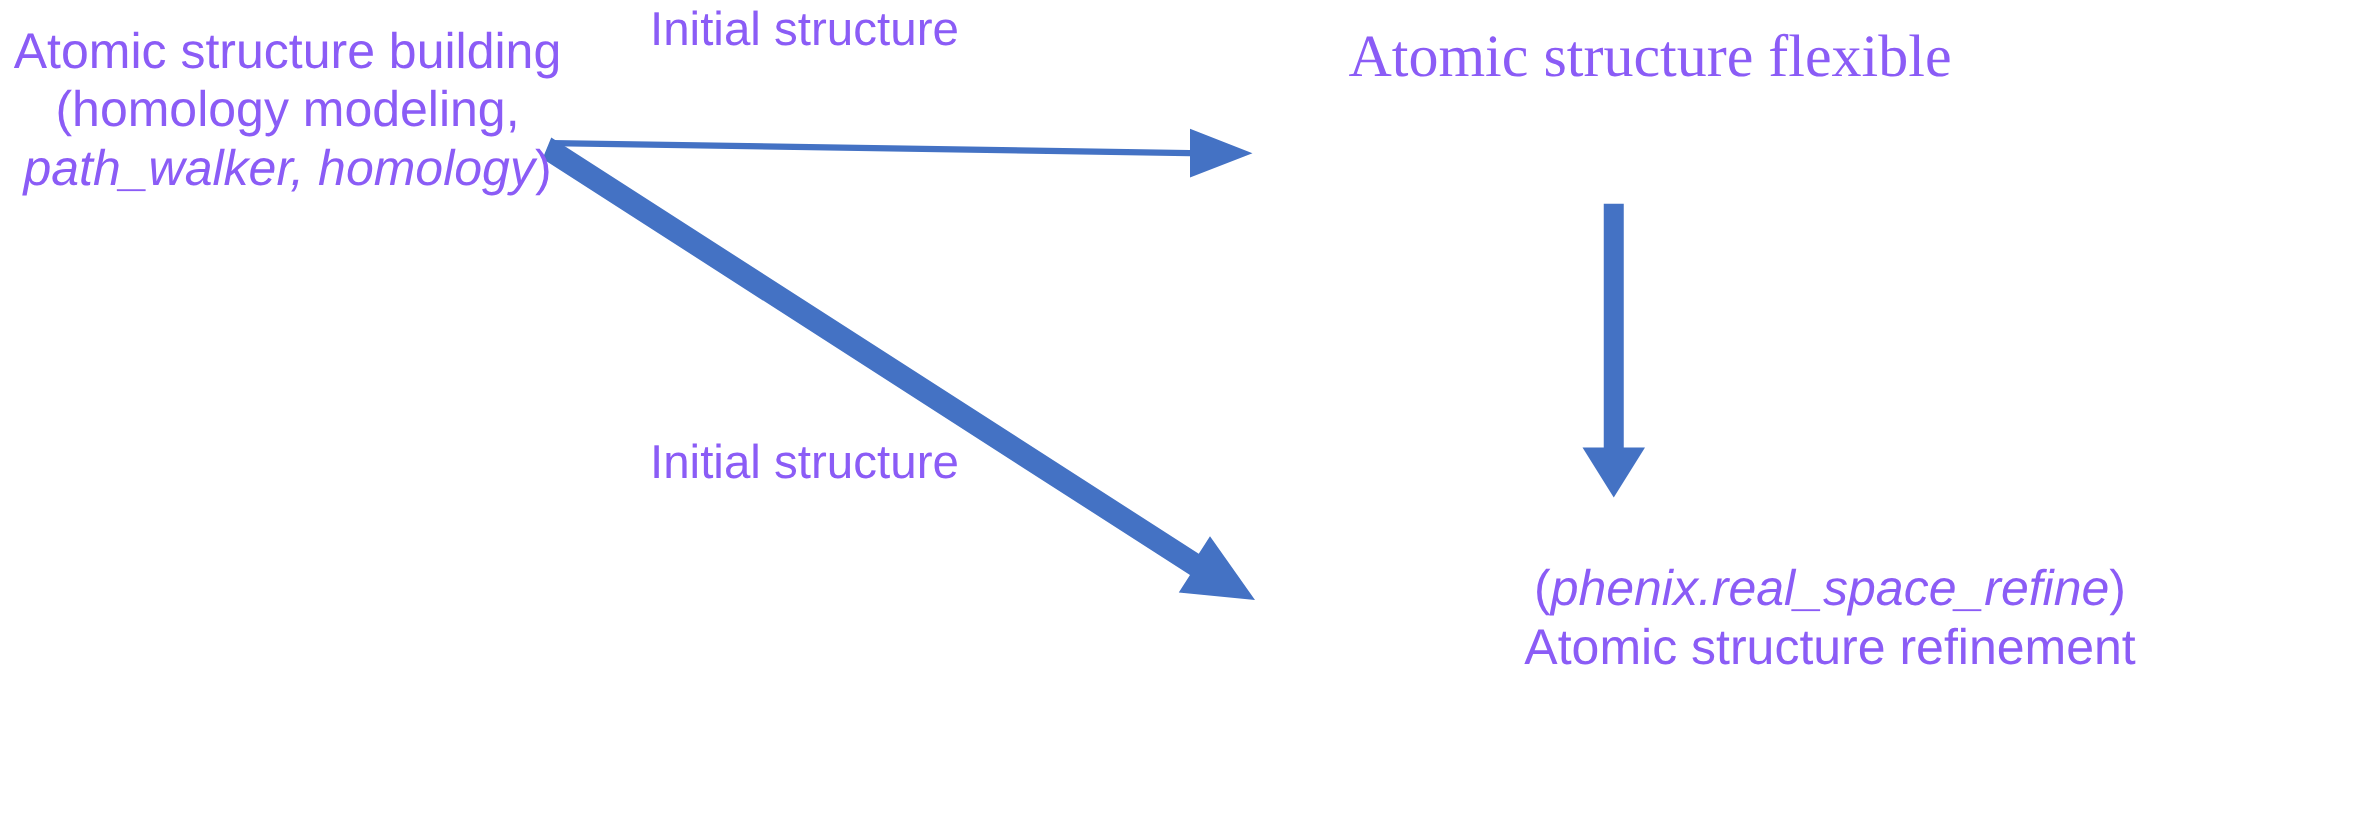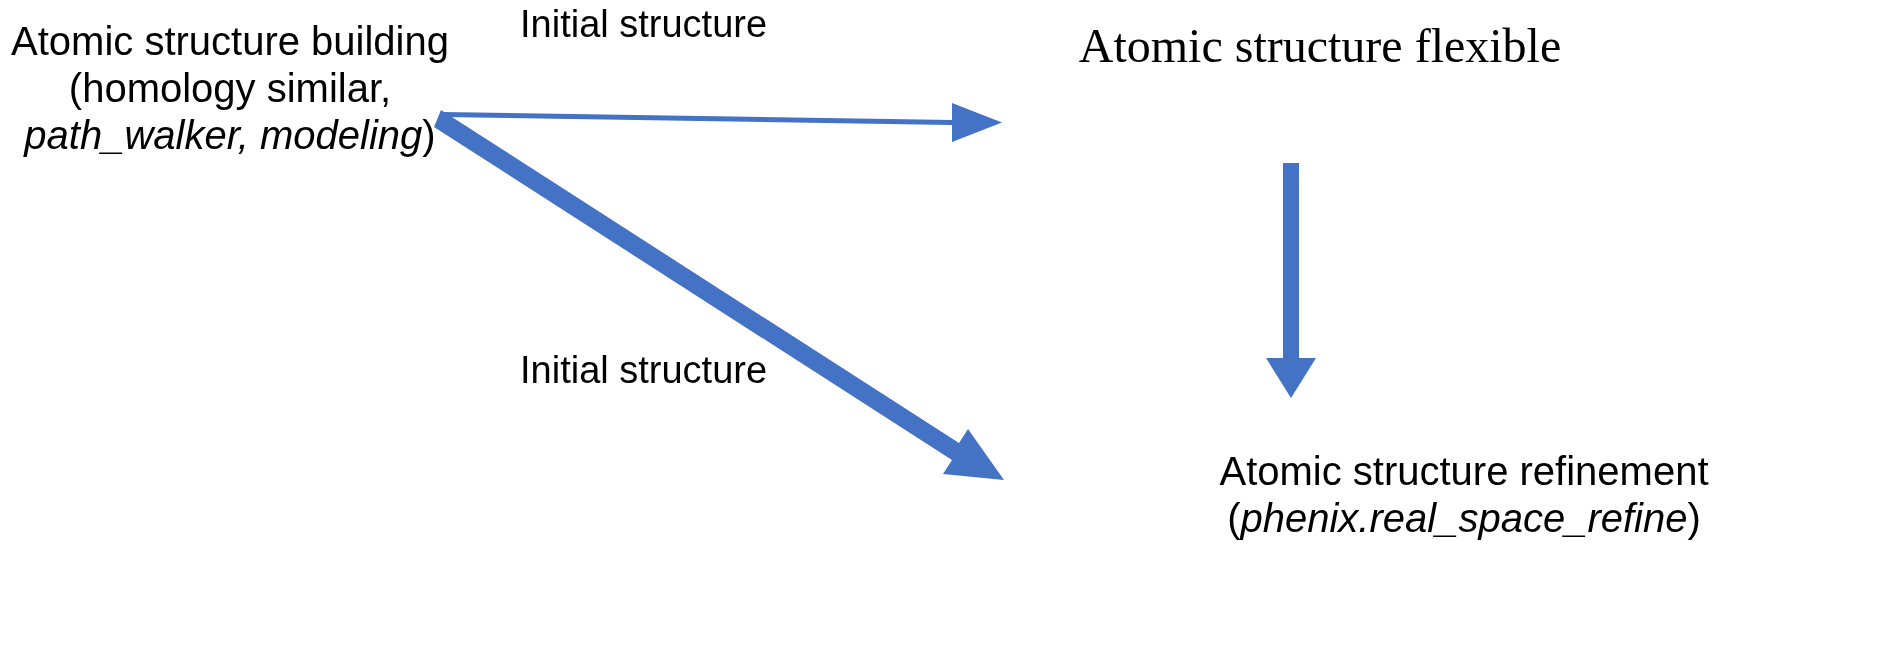--- a/index.html
+++ b/index.html
@@ -15,21 +15,21 @@
     background: #ffffff;
     overflow: hidden;
     font-family: "Liberation Sans", "DejaVu Sans", sans-serif;
     color: #000000;
   }
   .node, .edge-label {
     position: absolute;
     text-align: center;
     line-height: 1.18;
     white-space: nowrap;
-    color: #000000;
+    color: #8b5cf6;
     font-weight: 400;
   }
   .node .ln, .edge-label .ln {
     display: block;
   }
   .it {
     font-style: italic;
   }
   
   #node-build {
@@ -90,34 +90,34 @@
       <path d="M 441,110 L 959,443 L 968,429 L 1004,480 L 943,474 L 952,460 L 434,127 Z" fill="#4472C4"></path>
     </g>
 
     <g>
       <path d="M 1283,163 L 1299,163 L 1299,358 L 1316,358 L 1291,398 L 1266,358 L 1283,358 Z" fill="#4472C4"></path>
     </g>
   </svg>
 
   <div class="node" id="node-build">
     <span class="ln">Atomic structure building</span>
-    <span class="ln">(homology similar,</span>
-    <span class="ln"><span class="it">path_walker, modeling</span><span>)</span></span>
+    <span class="ln">(homology modeling,</span>
+    <span class="ln"><span class="it">path_walker, homology</span><span>)</span></span>
   </div>
 
   <div class="edge-label" id="label-different">
     <span class="ln">Initial structure</span>
   </div>
 
   <div class="edge-label" id="label-similar">
     <span class="ln">Initial structure</span>
   </div>
 
   <div class="node" id="node-flexfit">
     <span class="ln">Atomic structure flexible</span>
   </div>
 
   <div class="node" id="node-refine">
+    <span class="ln"><span>(</span><span class="it">phenix.real_space_refine</span><span>)</span></span>
     <span class="ln">Atomic structure refinement</span>
-    <span class="ln"><span>(</span><span class="it">phenix.real_space_refine</span><span>)</span></span>
   </div>
 
 </div>
 
 </body></html>

